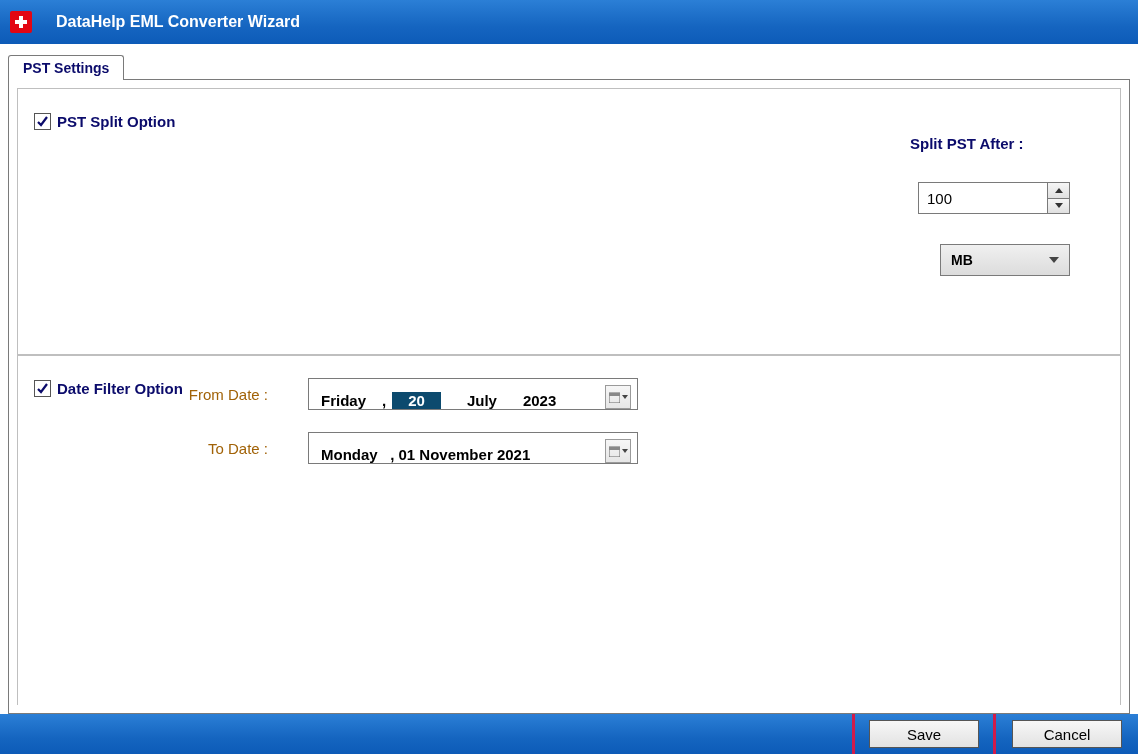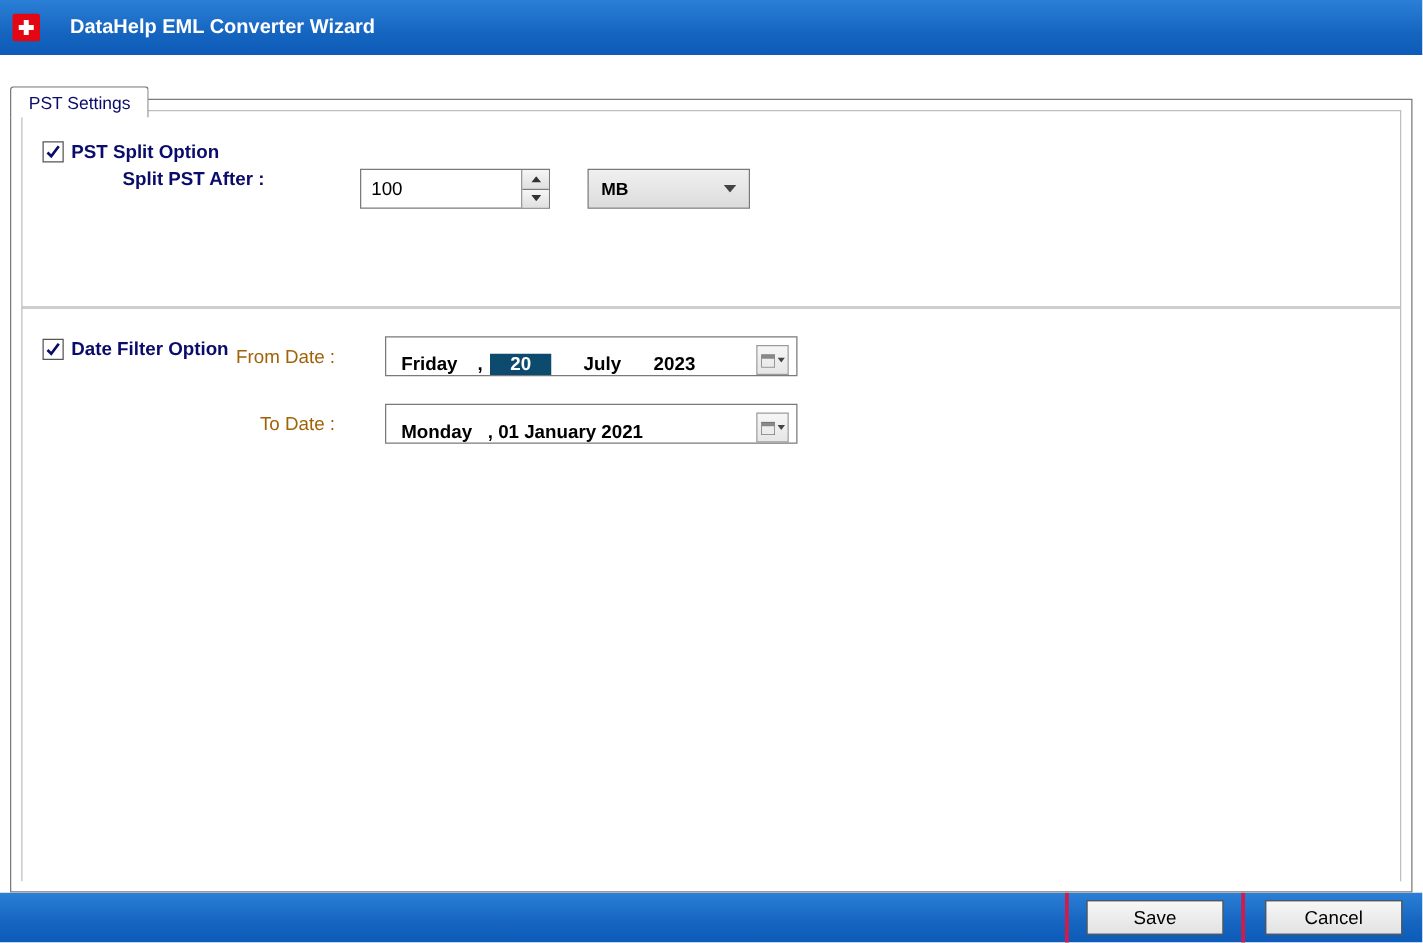--- a/index.html
+++ b/index.html
@@ -54,25 +54,25 @@
   .tab-header {
     display: flex;
   }
   .tab {
     border: 1px solid #7a7a7a;
     border-bottom: none;
     background: #fff;
     padding: 4px 14px;
     font-size: 14px;
     color: #0b0b6b;
-    font-weight: 400;
+    font-weight: 700;
     border-top-left-radius: 3px;
     border-top-right-radius: 3px;
     position: relative;
-    top: 15px;
+    top: 1px;
     z-index: 2;
   }
   .tab-body {
     border: 1px solid #7a7a7a;
     flex: 1;
     background: #fff;
     padding: 8px 8px;
     display: flex;
     flex-direction: column;
   }
@@ -104,23 +104,24 @@
     background: #fff;
     display: flex;
     align-items: center;
     justify-content: center;
     cursor: pointer;
   }
   .checkbox svg { display:block; }
 
   .split-row {
     display: flex;
-    align-items: flex-start;
+    align-items: flex-end;
     gap: 30px;
     padding: 30px 0 60px 30px;
+    flex-direction: column;
   }
   .field-label {
     color: #0b0b6b;
     font-weight: 600;
     font-size: 15px;
     width: 160px;
   }
 
   .numeric-input {
     width: 152px;
@@ -329,21 +330,21 @@
                   <path d="M0 0 L3 4 L6 0 Z" fill="#444"></path>
                 </svg>
             </div>
           </div>
         </div>
 
         <div class="date-row">
           <div class="dr-label">To Date    :</div>
           <div class="date-picker">
             <div class="dp-text">
-              <span style="white-space:pre">Monday   , 01 January 2021</span>
+              <span style="white-space:pre">Monday   , 01 November 2021</span>
             </div>
             <div class="dp-btn">
               <svg width="11" height="11">
                   <rect x="0" y="1" width="11" height="10" fill="none" stroke="#666"></rect>
                   <rect x="0" y="1" width="11" height="3" fill="#888"></rect>
                 </svg>
               <svg width="6" height="4">
                   <path d="M0 0 L3 4 L6 0 Z" fill="#444"></path>
                 </svg>
             </div>

